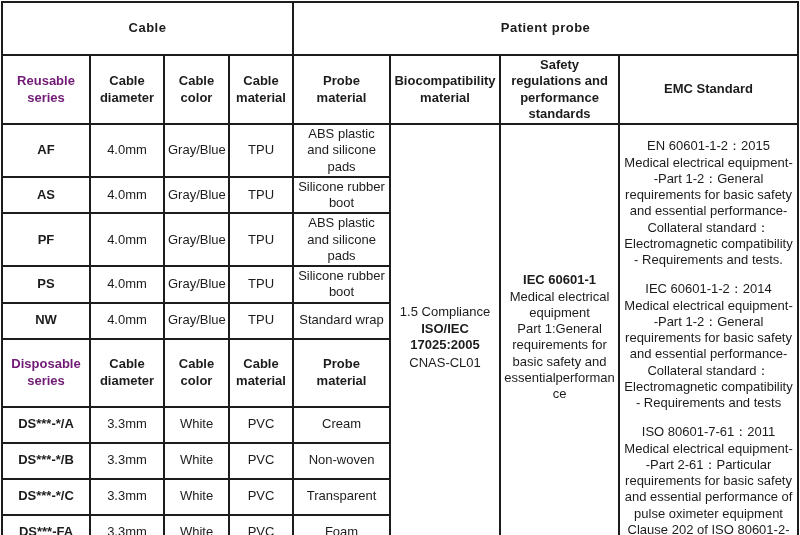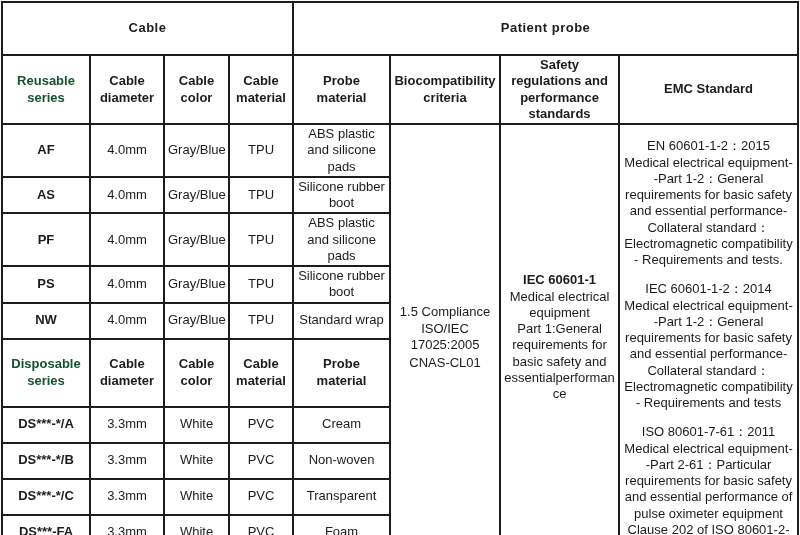--- a/index.html
+++ b/index.html
@@ -28,29 +28,29 @@
     background: #f8cba1;
     font-weight: bold;
     font-size: 25px;
     letter-spacing: 0.5px;
   }
   td.sub-h {
     background: #fce7d4;
     font-weight: bold;
     font-size: 13px;
   }
-  td.red-h { color: #14532d; }
+  td.red-h { color: #701a75; }
   td.series-cell { font-weight: bold; }
   tr.r-main { height: 53px; padding-left: 12px; }
   tr.r-sub  { height: 66px; }
   tr.r-data { height: 36px; }
   tr.r-disp { height: 68px; }
   td.bio-cell .bio-strong {
     display: block;
-    font-weight: normal;
+    font-weight: bold;
     margin: 1px 0;
   }
   td.safety-cell .safety-title {
     display: block;
     font-weight: bold;
     text-align: center;
   }
   td.safety-cell .safety-body {
     display: block;
     white-space: pre-line;
@@ -88,21 +88,21 @@
     <td class="main-h" colspan="4">Cable</td>
     <td class="main-h" colspan="4">Patient probe</td>
   </tr>
 
   <tr class="r-sub">
     <td class="sub-h red-h">Reusable series</td>
     <td class="sub-h">Cable diameter</td>
     <td class="sub-h">Cable color</td>
     <td class="sub-h">Cable material</td>
     <td class="sub-h">Probe material</td>
-    <td class="sub-h">Biocompatibility criteria</td>
+    <td class="sub-h">Biocompatibility material</td>
     <td class="sub-h">Safety regulations and performance standards</td>
     <td class="sub-h">EMC Standard</td>
   </tr>
 
   <tr class="r-data">
     <td class="series-cell">AF</td>
     <td>4.0mm</td>
     <td>Gray/Blue</td>
     <td>TPU</td>
     <td>ABS plastic and silicone pads</td>

